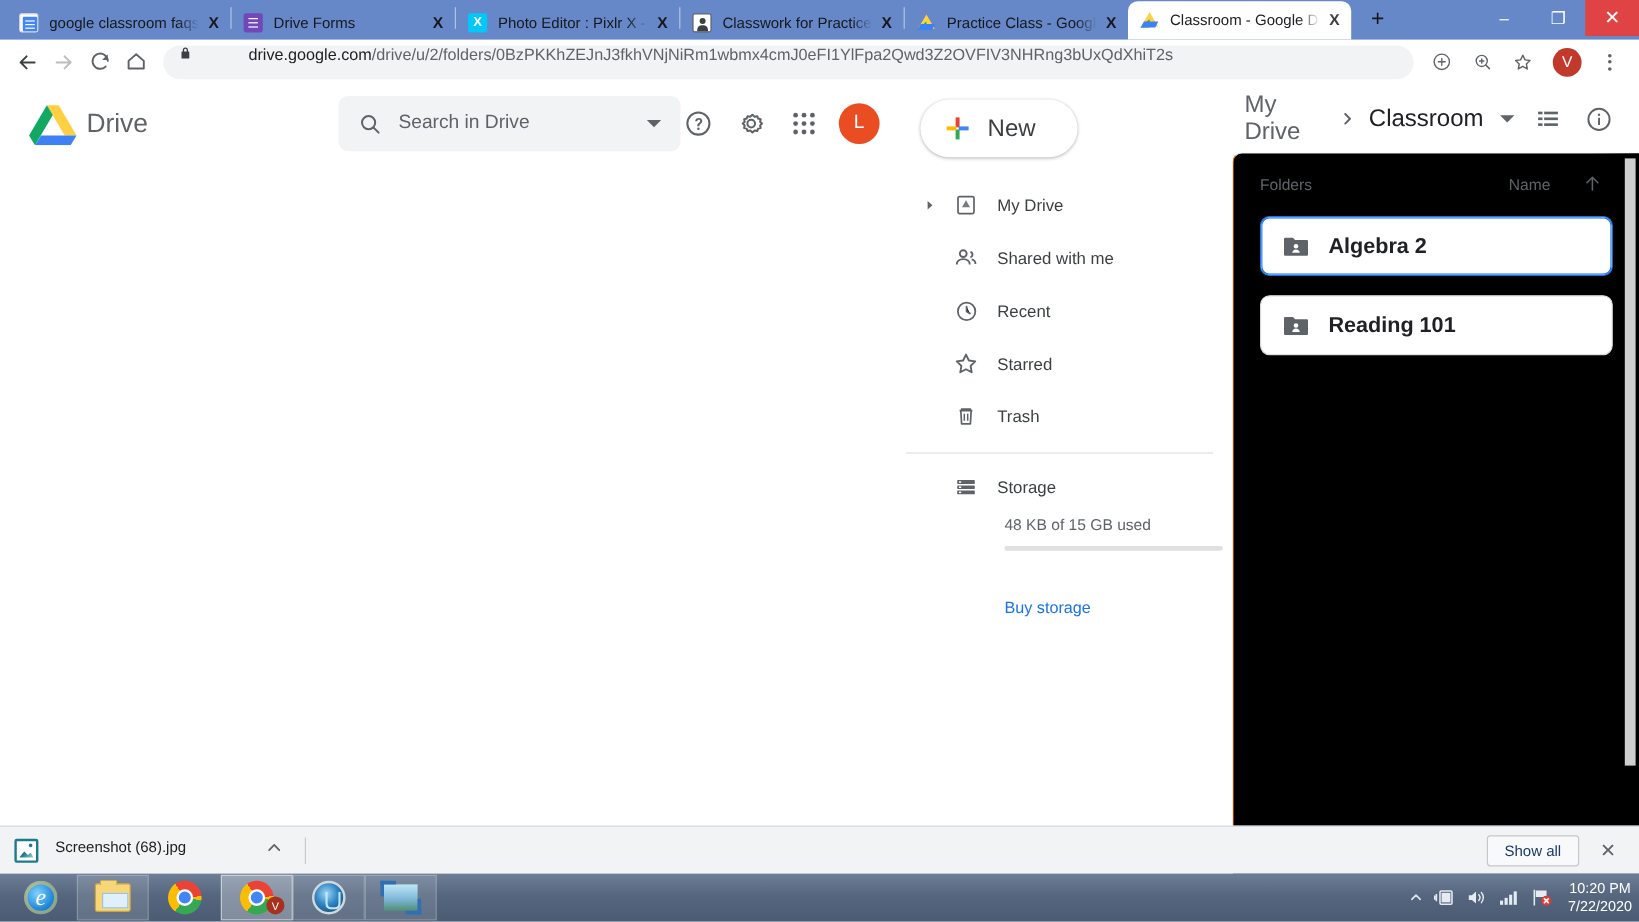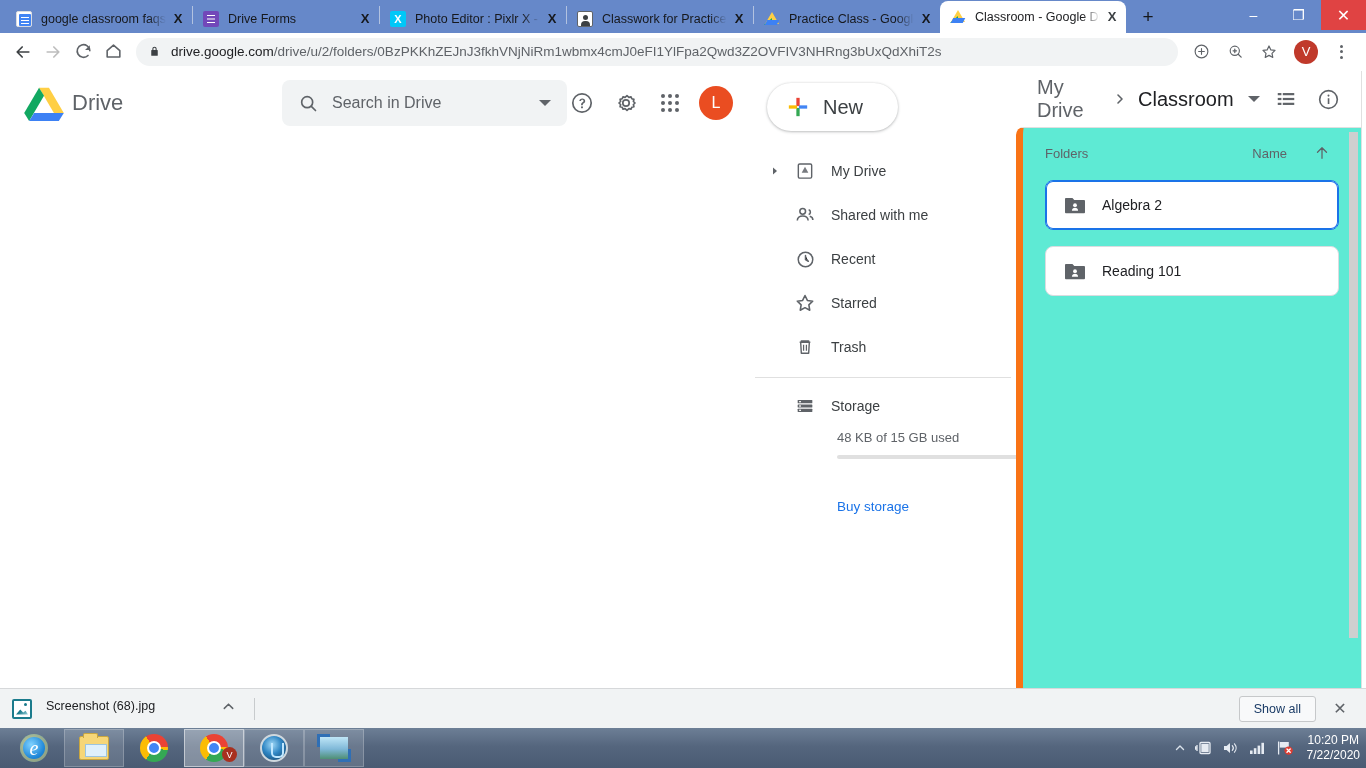--- a/index.html
+++ b/index.html
@@ -144,24 +144,25 @@
     display:flex; align-items:center; justify-content:center;
     color:#5f6368; flex:0 0 30px;
   }
   .navbtn.disabled { color:#c3c4c6; }
   .omnibox {
     flex: 1 1 auto;
     height: 28px;
     background: #f1f3f4;
     border-radius: 14px;
     display: flex;
-    align-items: center;
+    align-items: flex-start;
     padding: 0 12px;
     margin: 0 6px 0 8px;
     min-width: 0;
+    gap: 36px;
   }
   .omnibox .lock { margin-right: 10px; color:#3c4043; display:flex; }
   .urltext {
     font-size: 13.5px; color:#5f6368;
     white-space: nowrap; overflow: hidden;
     font-family: "Liberation Sans", sans-serif;
   }
   .urltext b { color:#202124; font-weight: normal; }
   .tbicons { display:flex; align-items:center; flex: 0 0 auto; }
   .tbicon {
@@ -249,40 +250,40 @@
   }
   .crumb { font-size: 20px; color:#5f6368; }
   .crumb.current { color:#202124; }
   .crumb-sep { color:#5f6368; margin:0 12px; font-size:15px; display:flex; align-items:center; }
   .crumb-caret { margin-left: 14px; width:0;height:0;
     border-left:6px solid transparent;border-right:6px solid transparent;border-top:6px solid #5f6368; }
   .crumb-spacer { flex:1 1 auto; }
   .cbicon { width:36px;height:36px;display:flex;align-items:center;justify-content:center;color:#5f6368;margin-left:12px; }
 
   .content {
-    flex:1 1 auto; border-top:1px solid #e0e0e0; border-left:7px solid #f97316;
-    border-radius: 8px 0 0 0; background:#5eead4; margin-left:5px;
+    flex:1 1 auto; border-top:1px solid #e0e0e0; border-left:1px solid #f97316;
+    border-radius: 8px 0 0 0; background:#000000; margin-left:16px;
     position:relative; overflow:hidden;
   }
   .sectionhdr {
     display:flex; align-items:center; padding: 16px 30px 0 22px;
   }
   .sectionhdr .label { font-size:13px; color:#5f6368; font-weight:500; }
   .sectionhdr .spacer { flex:1 1 auto; }
   .sortname { font-size:13px; color:#5f6368; font-weight:500; margin-right: 26px; }
   .sortarrow { color:#5f6368; display:flex; align-items:center; }
 
   .cardgrid { display:flex; gap:16px; padding: 18px 22px 0 22px; flex-wrap:wrap; }
   .fcard {
     width: 294px; height: 50px; border:1px solid #dadce0; border-radius:8px;
     display:flex; align-items:center; padding-left: 18px; background:#fff;
   }
   .fcard.selected { border:1px solid #1a73e8; box-shadow: 0 0 0 1px #1a73e8 inset; }
   .fcard .ficon { margin-right: 16px; display:flex; }
-  .fcard .fname { font-size:14px; color:#202124; }
+  .fcard .fname { font-size:18px; color:#202124;font-weight:bold; }
 
   .vscroll {
     position:absolute; right:3px; top:4px; width:9px; height:506px;
     background:#cfcfcf; border-radius:0;
   }
 
   
   .rightpanel {
     width: 61px; flex:0 0 61px; border-left:1px solid #e0e0e0;
     display:flex; flex-direction:column; align-items:center; padding-top: 14px;

